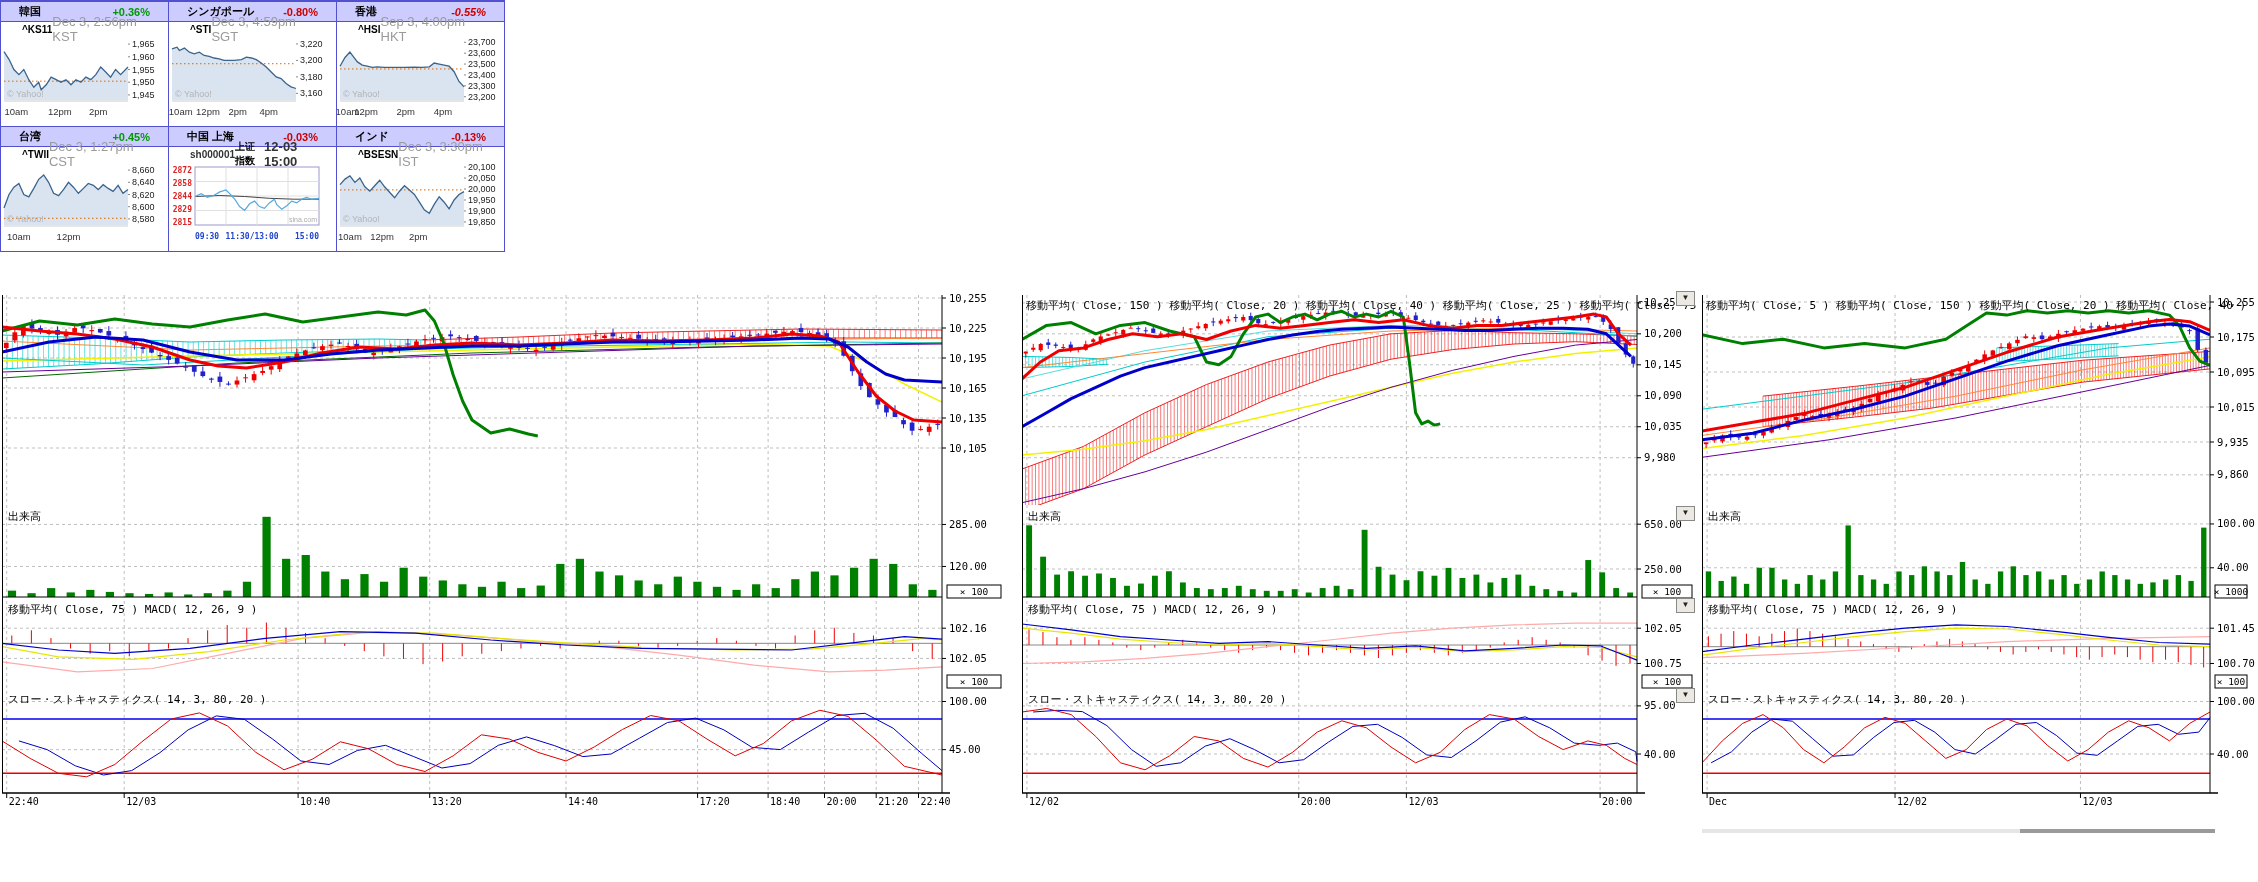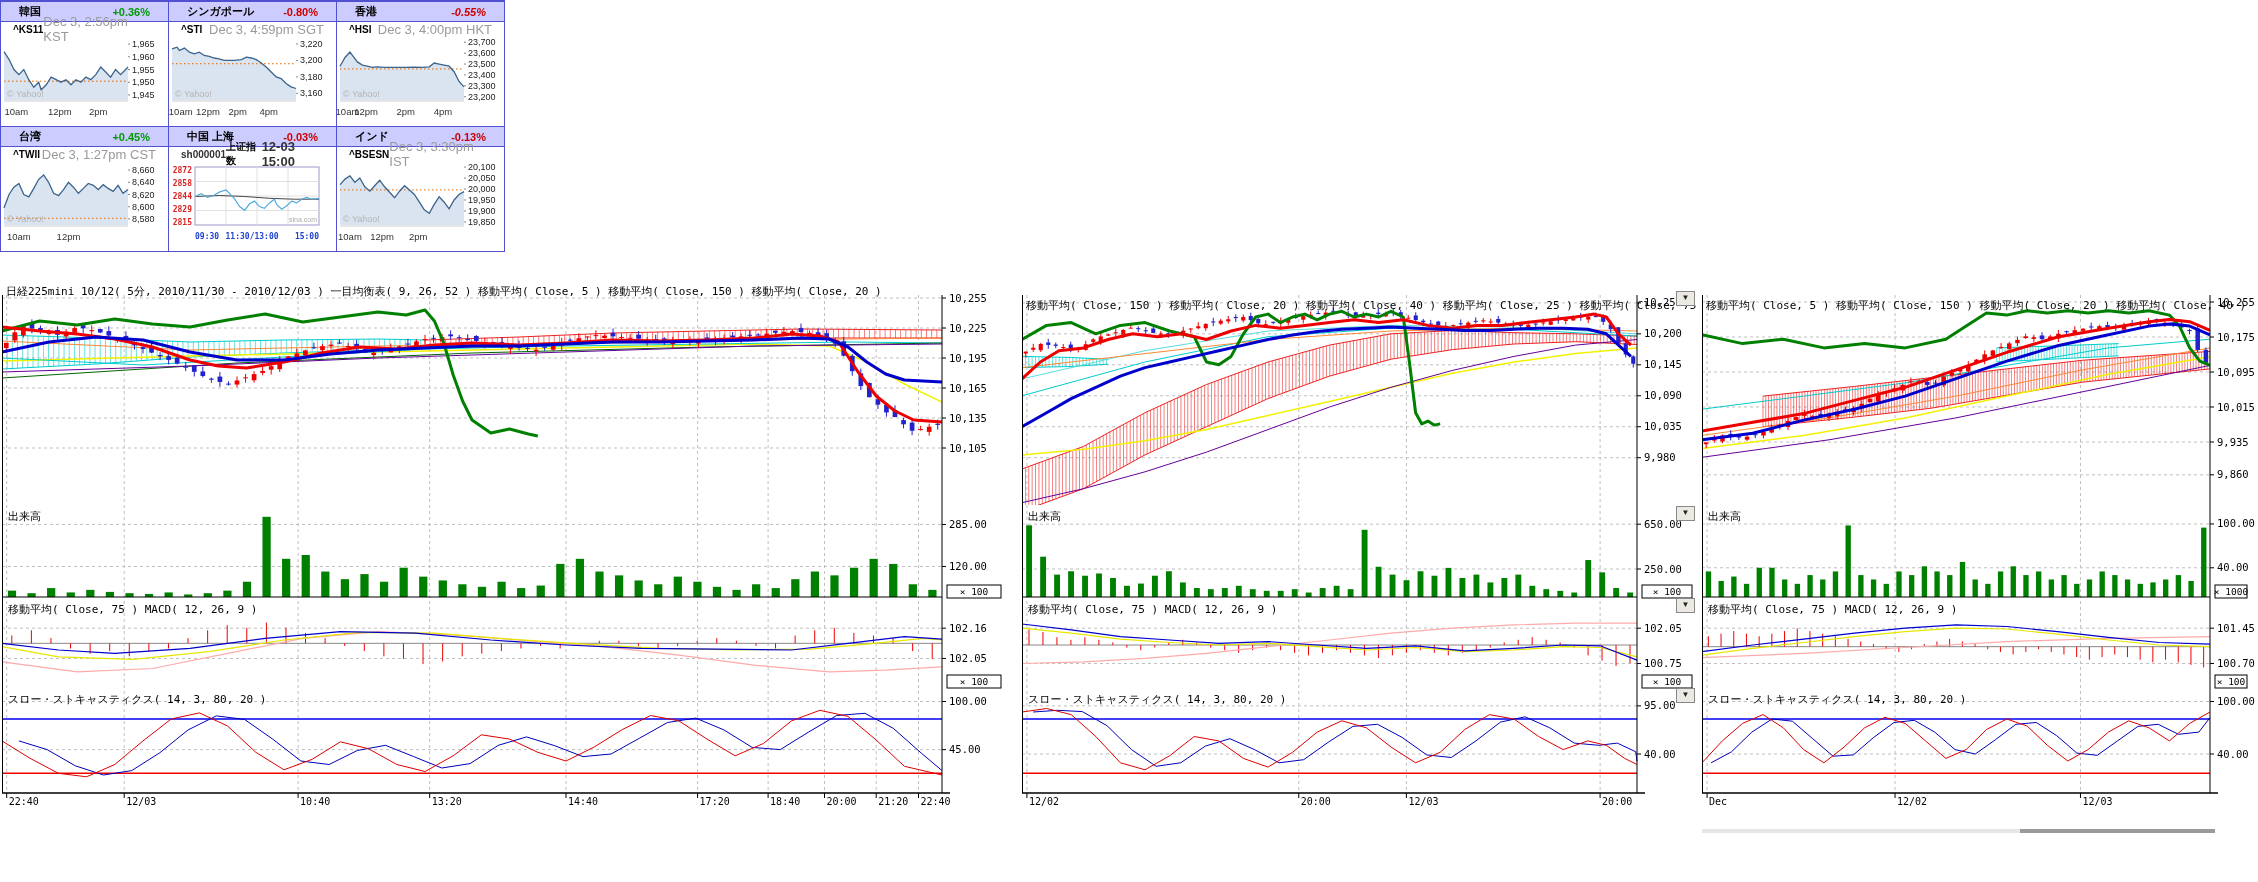--- a/index.html
+++ b/index.html
@@ -6,21 +6,21 @@
     font-family:"Liberation Sans",sans-serif;position:relative}
   
   #board{position:absolute;left:0;top:0;display:grid;grid-template-columns:repeat(3,168px);
     border-top:2px solid #5050d0;border-left:1px solid #5050d0;background:#fff}
   .mini{width:168px;height:125px;border-right:1px solid #5050d0;border-bottom:1px solid #5050d0;
     box-sizing:border-box;background:#fff;cursor:pointer}
   .mhead{height:20px;background:#ccccff;border-bottom:1px solid #5050d0;display:flex;
     justify-content:space-between;align-items:center;padding:0 18px;font-size:11px;font-weight:bold;box-sizing:border-box}
   .mname{color:#000}
   .mpct{font-weight:bold}
-  .msub{height:14px;display:flex;justify-content:space-between;align-items:center;padding:0 12px;box-sizing:border-box}
+  .msub{height:14px;display:flex;justify-content:flex-end;align-items:center;padding:0 21px;box-sizing:border-box}
   .msym{font-weight:bold;font-size:10px;color:#000}
   .mtime{color:#9a9a9a;font-size:13px}
   svg.mchart{display:block}
   
   .bigpanel{position:absolute;top:283px;background:#fff}
   .hdr{position:absolute;left:4px;top:1px;font:11px "DejaVu Sans Mono",monospace;color:#000;
     white-space:nowrap;overflow:hidden;width:99%;z-index:3}
   .hdr2{top:15px}
   .slabel{position:absolute;left:6px;font:11px "DejaVu Sans Mono",monospace;color:#000;z-index:3;white-space:nowrap}
   svg.cv{display:block}
@@ -98,21 +98,21 @@
         <line x1="3" y1="65" x2="127" y2="65" stroke="#ccc"></line>
       </svg>
   </div>
   <div class="mini">
     <div class="mhead">
         <span class="mname">香港</span>
         <span class="mpct" style="color: rgb(204, 0, 0); font-style: italic;">-0.55%</span>
       </div>
     <div class="msub">
         <span class="msym">^HSI</span>
-        <span class="mtime">Dec 3, 4:00pm HKT</span>
+        <span class="mtime">Sep 3, 4:00pm HKT</span>
       </div>
     <svg class="mchart" id="mini2" width="168" height="90">
         <g>
           <path d="M3.0 30.2 L8.0 21.5 L12.9 16.1 L15.4 19.3 L20.4 25.9 L25.3 29.1 L30.3 30.2 L35.2 31.3 L40.2 30.8 L47.6 31.3 L57.6 31.3 L67.5 31.3 L77.4 31.1 L84.8 31.3 L92.3 30.8 L97.2 27.0 L102.2 28.1 L107.2 29.1 L112.1 30.2 L117.1 35.7 L122.0 45.5 L127.0 50.9 L127 64 L3 64 Z" fill="#dae4f0" stroke="none"></path>
           <line x1="3" y1="32.95535714285714" x2="127" y2="32.95535714285714" stroke="#dd6600" stroke-width="1" stroke-dasharray="1.5,2.5"></line>
           <path d="M3.0 30.2 L8.0 21.5 L12.9 16.1 L15.4 19.3 L20.4 25.9 L25.3 29.1 L30.3 30.2 L35.2 31.3 L40.2 30.8 L47.6 31.3 L57.6 31.3 L67.5 31.3 L77.4 31.1 L84.8 31.3 L92.3 30.8 L97.2 27.0 L102.2 28.1 L107.2 29.1 L112.1 30.2 L117.1 35.7 L122.0 45.5 L127.0 50.9" fill="none" stroke="#3a648c" stroke-width="1.3"></path>
         </g>
         <line x1="127" y1="6.267857142857142" x2="129" y2="6.267857142857142" stroke="#888"></line>
         <text x="131" y="9.267857142857142" font-size="9" fill="#222" font-family="Liberation Sans,sans-serif">23,700</text>
         <line x1="127" y1="17.160714285714285" x2="129" y2="17.160714285714285" stroke="#888"></line>
@@ -225,21 +225,20 @@
         <text x="12.92" y="79" font-size="9.5" fill="#333" text-anchor="middle" font-family="Liberation Sans,sans-serif">10am</text>
         <text x="45.160000000000004" y="79" font-size="9.5" fill="#333" text-anchor="middle" font-family="Liberation Sans,sans-serif">12pm</text>
         <text x="81.12" y="79" font-size="9.5" fill="#333" text-anchor="middle" font-family="Liberation Sans,sans-serif">2pm</text>
         <text x="6" y="61" font-size="9" fill="#b4b4b4" font-family="Liberation Sans,sans-serif">© Yahoo!</text>
         <line x1="3" y1="65" x2="127" y2="65" stroke="#ccc"></line>
       </svg>
   </div>
 </div>
 
 <div class="bigpanel" style="left:2px;width:1010px;height:535px">
-  <div class="hdr">日経225mini 10/12( 5分, 2010/11/30 - 2010/12/03 )   一目均衡表( 9, 26, 52 )   移動平均( Close, 5 )   移動平均( Close, 150 )   移動平均( Close, 20 )</div>
   <div class="slabel" style="top:226px">出来高</div>
   <div class="slabel" style="top:319px">移動平均( Close, 75 )   MACD( 12, 26, 9 )</div>
   <div class="slabel" style="top:409px">スロー・ストキャスティクス( 14, 3, 80, 20 )</div>
   <svg class="cv" id="big0" width="1010" height="535">
       <clipPath id="pc0">
         <rect x="0" y="12" width="940" height="210"></rect>
       </clipPath>
       <g>
         <line x1="4.7" y1="12" x2="4.7" y2="510" stroke="#bfbfbf" stroke-width="1" stroke-dasharray="3,3"></line>
         <line x1="122.2" y1="12" x2="122.2" y2="510" stroke="#bfbfbf" stroke-width="1" stroke-dasharray="3,3"></line>

